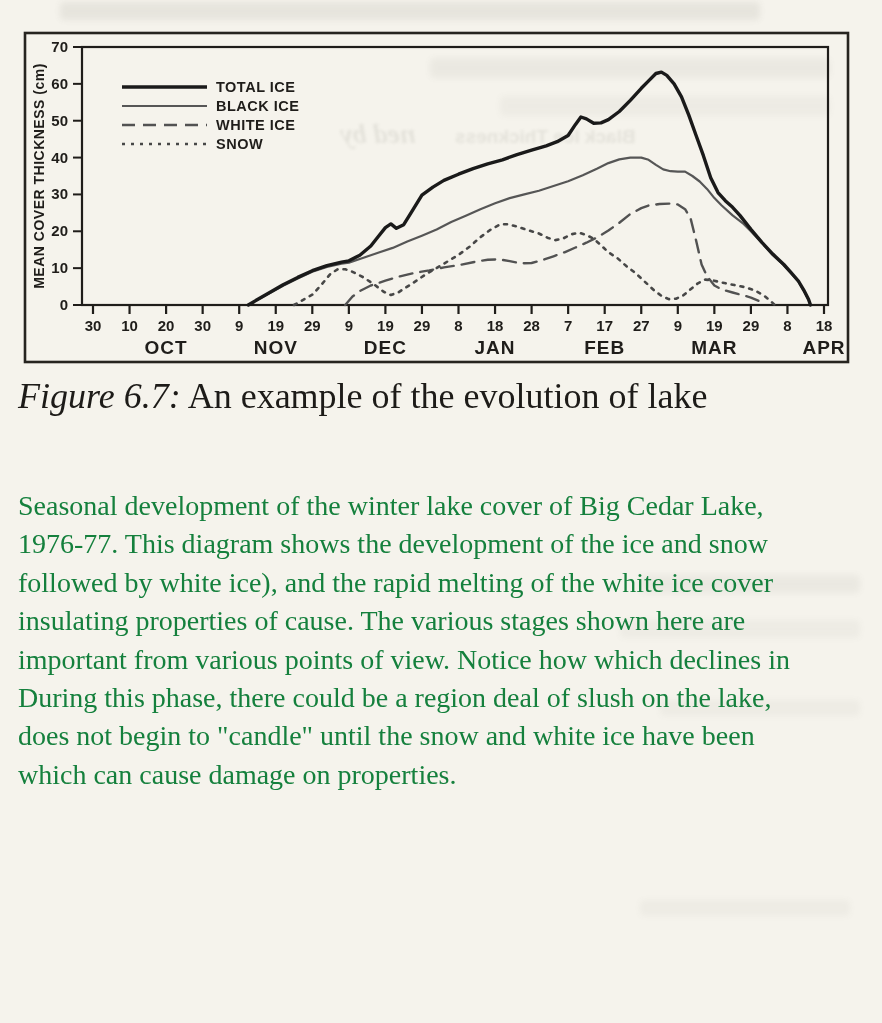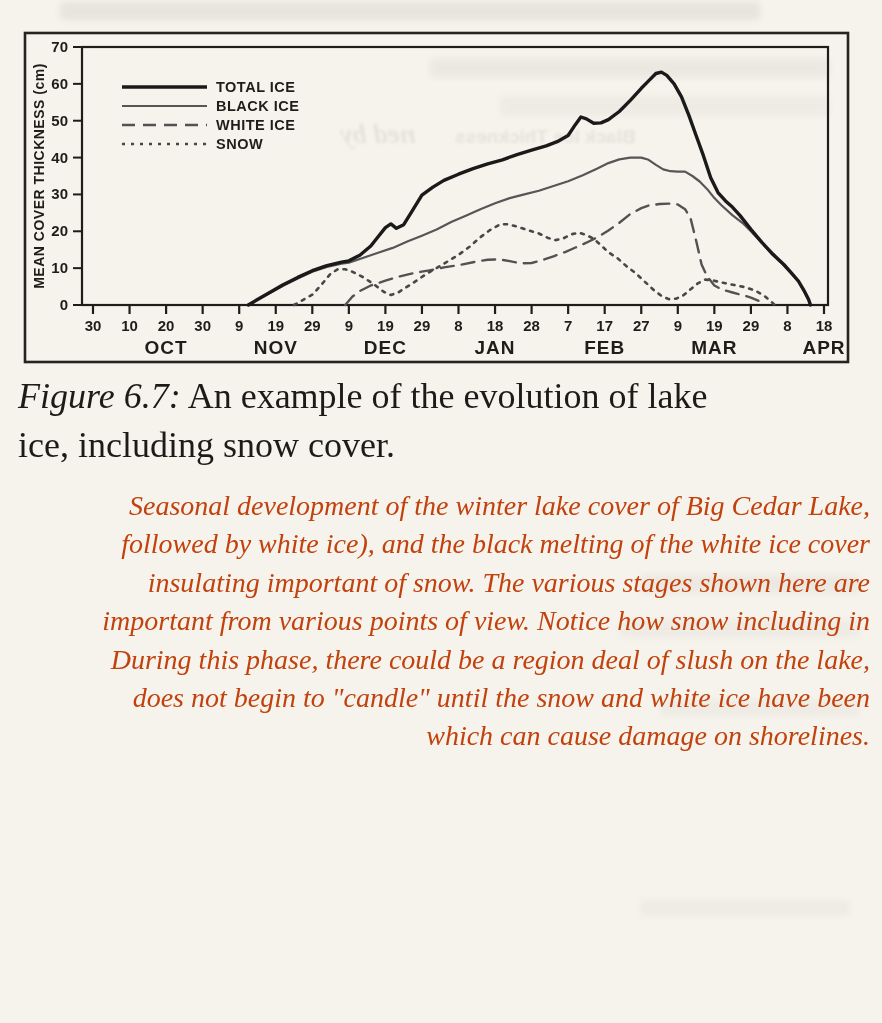--- a/index.html
+++ b/index.html
@@ -11,21 +11,21 @@
   }
   
   .smudge{position:absolute;background:#6b6a5e;opacity:.07;filter:blur(3px);border-radius:4px;pointer-events:none;}
   .ghost-text{position:absolute;transform:scaleX(-1);opacity:.12;filter:blur(1.5px);
     color:#6b6a5e;font-family:"Liberation Sans", sans-serif;font-weight:bold;pointer-events:none;white-space:nowrap;}
   #chart-svg{position:absolute;left:0;top:0;z-index:2;}
   .ghost-layer{position:absolute;left:0;top:0;width:882px;height:1023px;z-index:1;}
   .text-block{position:absolute;z-index:3;}
   .fig-heading{left:18px;top:372px;width:840px;font-size:36px;line-height:49px;color:#1d1b18;}
   .fig-heading .fig-label{font-style:italic;}
-  .fig-body{left:18px;top:487px;width:852px;font-size:28px;font-style:italic;color:#c2410c;text-align:right;}
+  .fig-body{left:18px;top:487px;width:852px;font-size:28px;color:#15803d;}
   .fig-body .bline{height:38.4px;line-height:38.4px;white-space:nowrap;}
 </style>
 </head>
 <body>
 
 <div class="ghost-layer">
   <div class="smudge" style="left:60px;top:2px;width:700px;height:18px;opacity:.10"></div>
   <div class="smudge" style="left:430px;top:58px;width:400px;height:20px"></div>
   <div class="smudge" style="left:500px;top:96px;width:330px;height:20px;opacity:.05"></div>
   <div class="ghost-text" style="left:340px;top:118px;font-size:28px;font-family:'Liberation Serif',serif;font-style:italic">ned by</div>
@@ -114,24 +114,24 @@
     <line x1="122" y1="106" x2="207" y2="106" stroke="#565656" stroke-width="2.2"></line>
     <text x="216" y="111" font-family="&quot;Liberation Sans&quot;, sans-serif" font-size="14.5" font-weight="bold" fill="#1f1d1a" letter-spacing="0.5px">BLACK ICE</text>
     <line x1="122" y1="125" x2="207" y2="125" stroke="#525252" stroke-width="2.4" stroke-dasharray="13 8"></line>
     <text x="216" y="130" font-family="&quot;Liberation Sans&quot;, sans-serif" font-size="14.5" font-weight="bold" fill="#1f1d1a" letter-spacing="0.5px">WHITE ICE</text>
     <line x1="122" y1="144" x2="207" y2="144" stroke="#474747" stroke-width="2.6" stroke-dasharray="3 6"></line>
     <text x="216" y="149" font-family="&quot;Liberation Sans&quot;, sans-serif" font-size="14.5" font-weight="bold" fill="#1f1d1a" letter-spacing="0.5px">SNOW</text>
   </svg>
 
 <div class="text-block fig-heading">
   <div style="white-space:nowrap"><span class="fig-label">Figure 6.7:</span><span> An example of the evolution of lake</span></div>
-  <div style="white-space:nowrap">ice, including snow cover.</div>
 </div>
 
 <div class="text-block fig-body">
   <div class="bline">Seasonal development of the winter lake cover of Big Cedar Lake,</div>
-  <div class="bline">followed by white ice), and the black melting of the white ice cover</div>
-  <div class="bline">insulating important of snow. The various stages shown here are</div>
-  <div class="bline">important from various points of view. Notice how snow including in</div>
+  <div class="bline">1976-77. This diagram shows the development of the ice and snow</div>
+  <div class="bline">followed by white ice), and the rapid melting of the white ice cover</div>
+  <div class="bline">insulating properties of cause. The various stages shown here are</div>
+  <div class="bline">important from various points of view. Notice how which declines in</div>
   <div class="bline">During this phase, there could be a region deal of slush on the lake,</div>
   <div class="bline">does not begin to "candle" until the snow and white ice have been</div>
-  <div class="bline">which can cause damage on shorelines.</div>
+  <div class="bline">which can cause damage on properties.</div>
 </div>
 
 </body></html>

